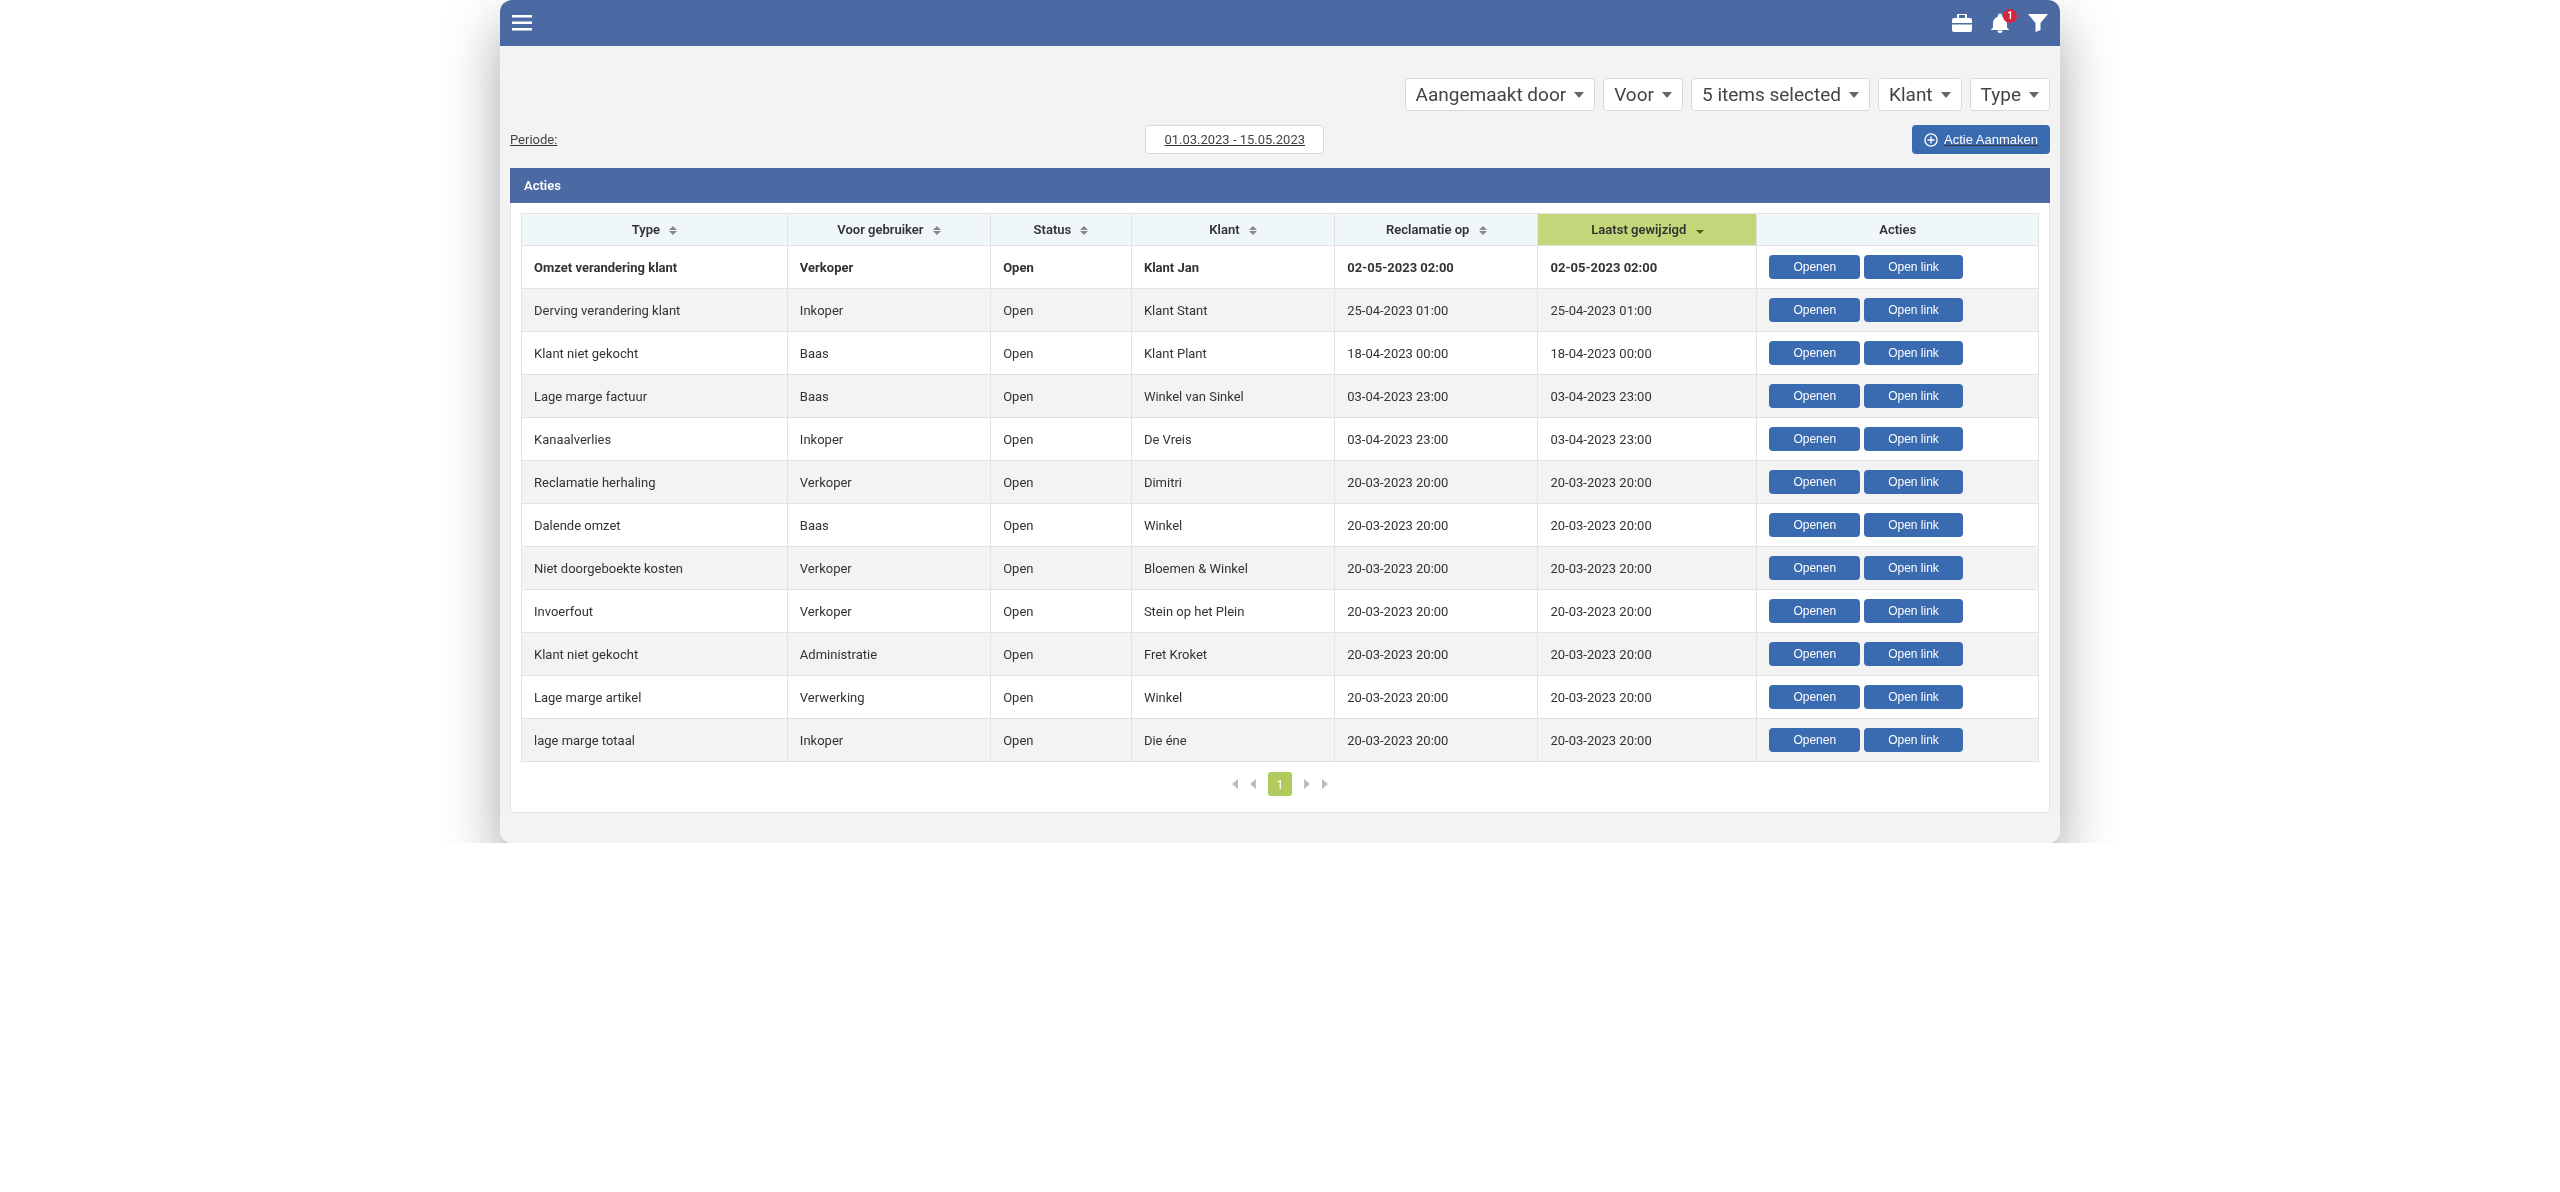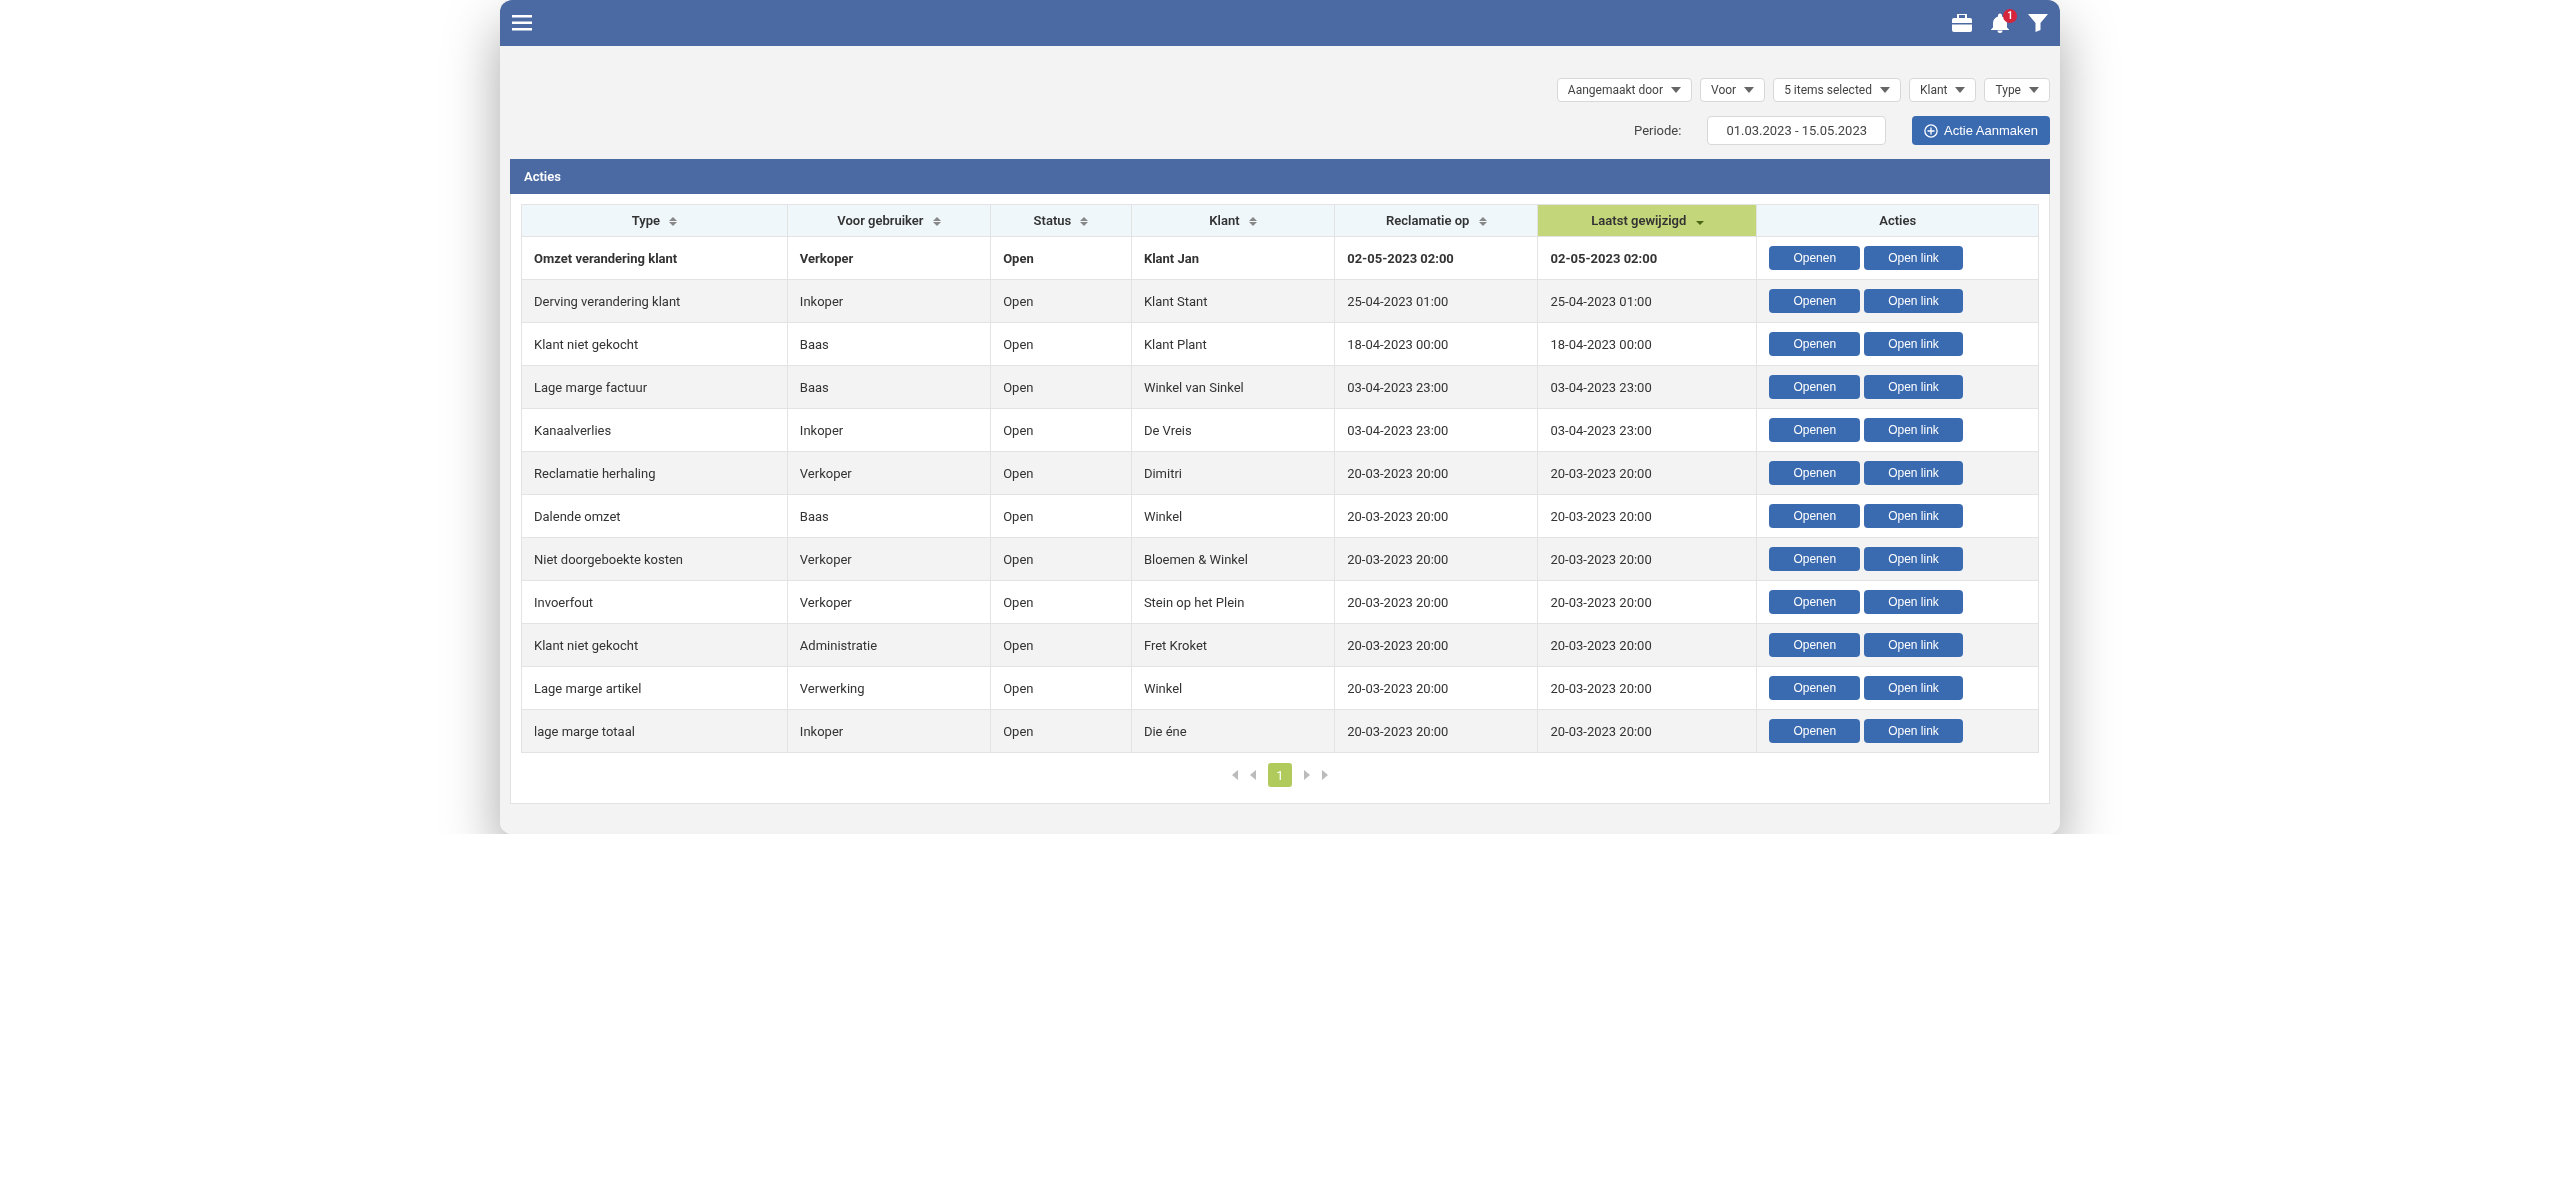--- a/index.html
+++ b/index.html
@@ -61,34 +61,35 @@
     display: flex;
     justify-content: flex-end;
     gap: 8px;
     padding: 20px 0 10px;
   }
   .filter-pill {
     border: 1px solid #d8d8d8;
     background: #fff;
     border-radius: 4px;
     padding: 4px 10px;
-    font-size: 12px;
+    font-size: 19px;
     color: #444;
     display: flex;
     align-items: center;
     gap: 8px;
     cursor: pointer;
   }
   .chev { width: 10px; height: 10px; }
   .period-row {
     display: flex;
-    justify-content: flex-end;
+    justify-content: space-between;
     align-items: center;
     gap: 26px;
     padding: 4px 0 14px;
+    text-decoration: underline;
   }
   .period-label { font-size: 13px; color: #444; }
   .period-box {
     border: 1px solid #d8d8d8;
     background: #fff;
     border-radius: 4px;
     padding: 6px 18px;
     font-size: 13px;
     color: #444;
   }

